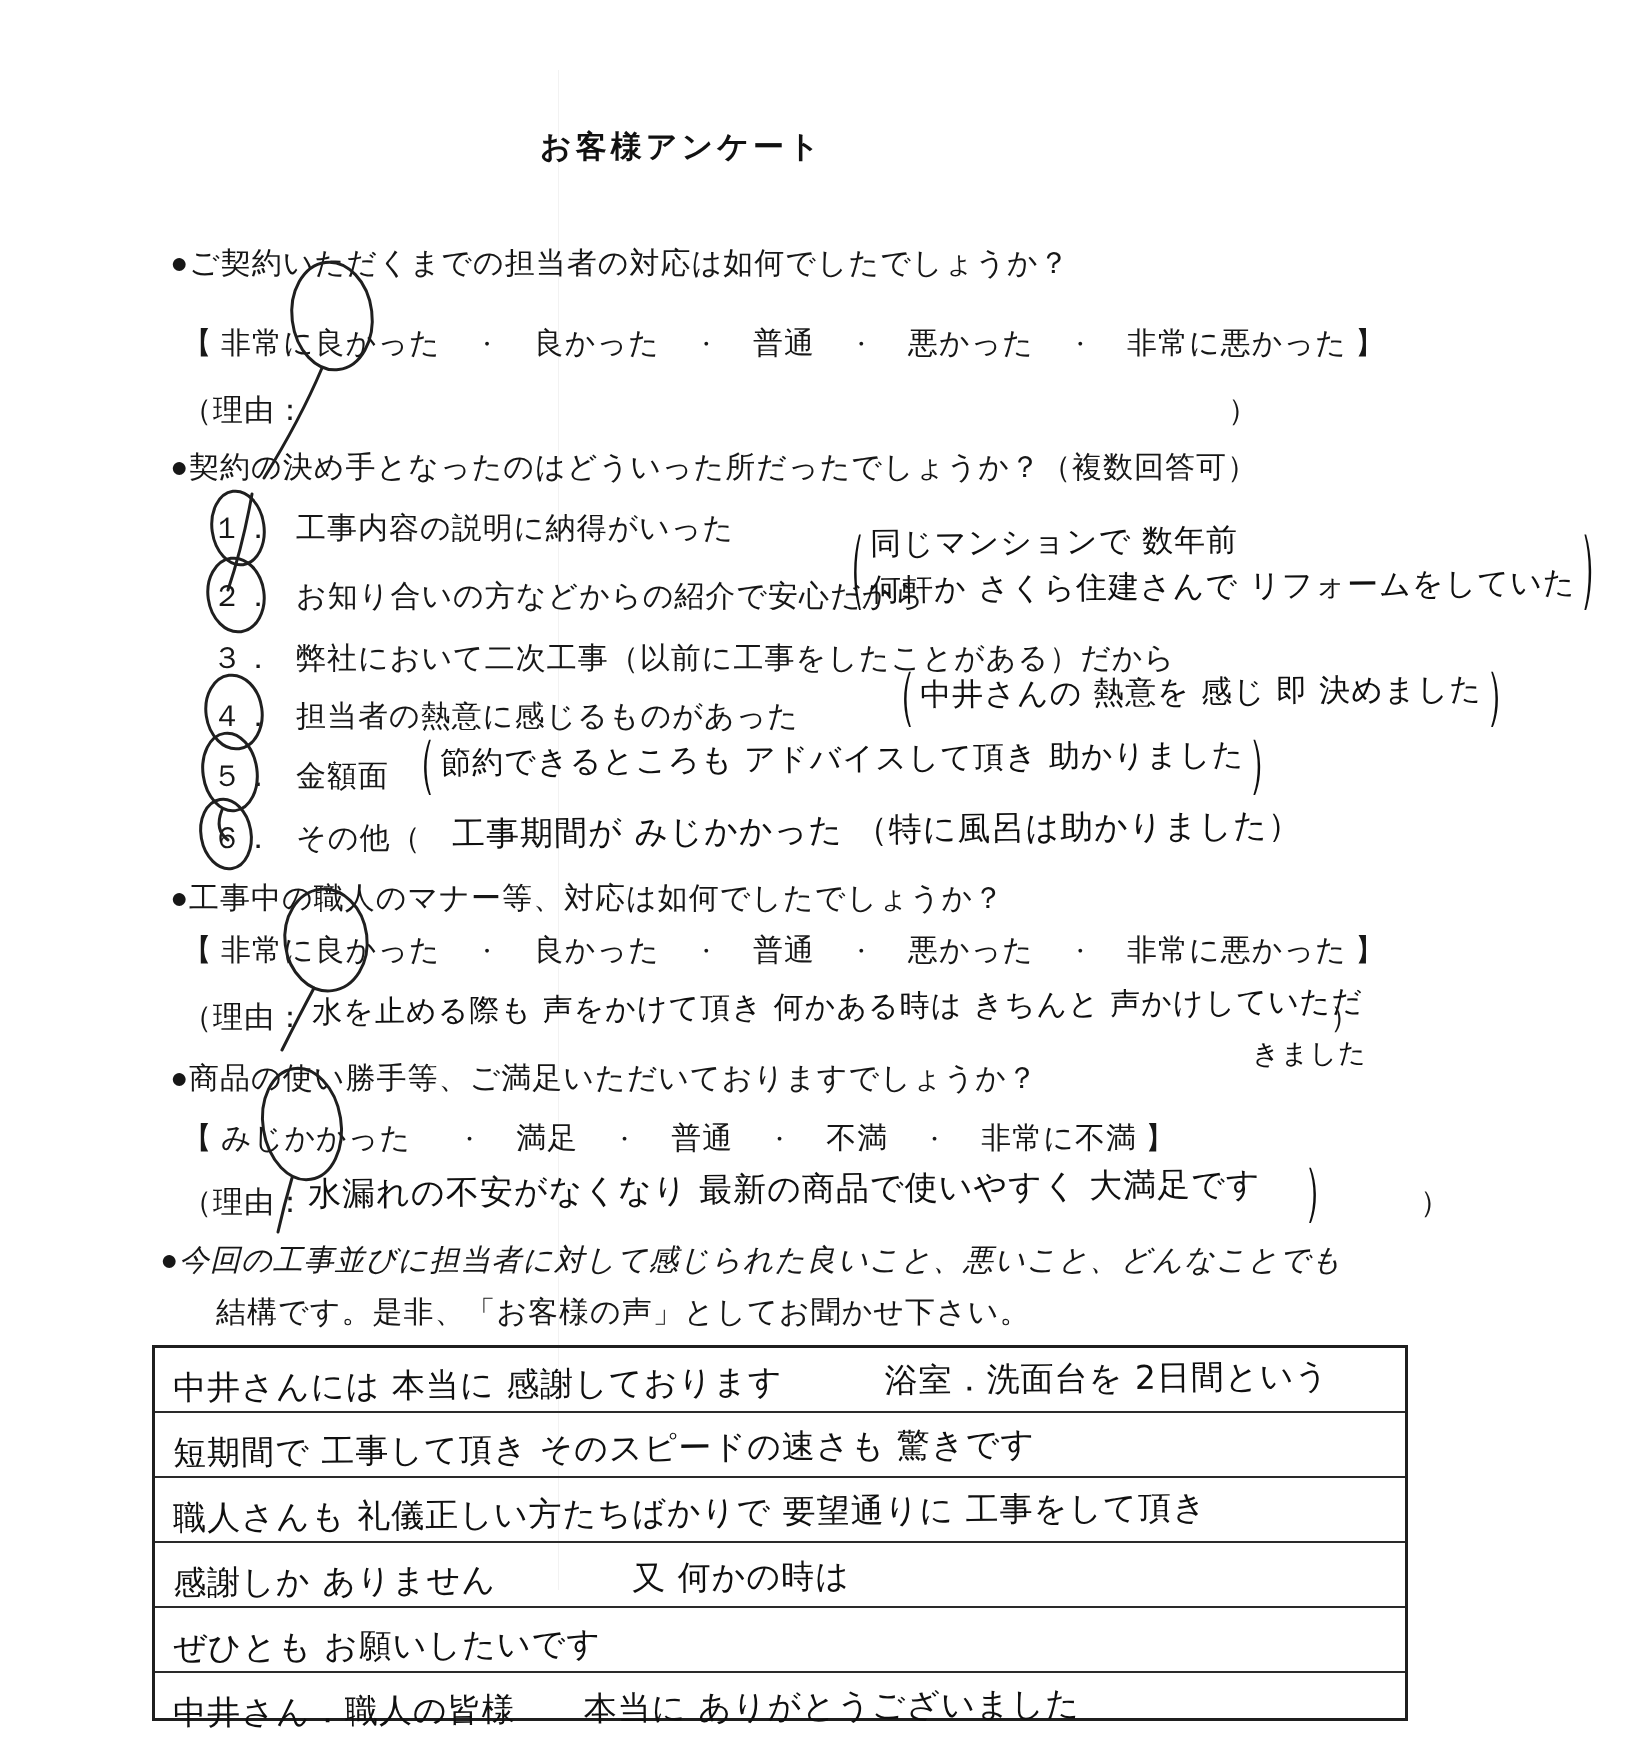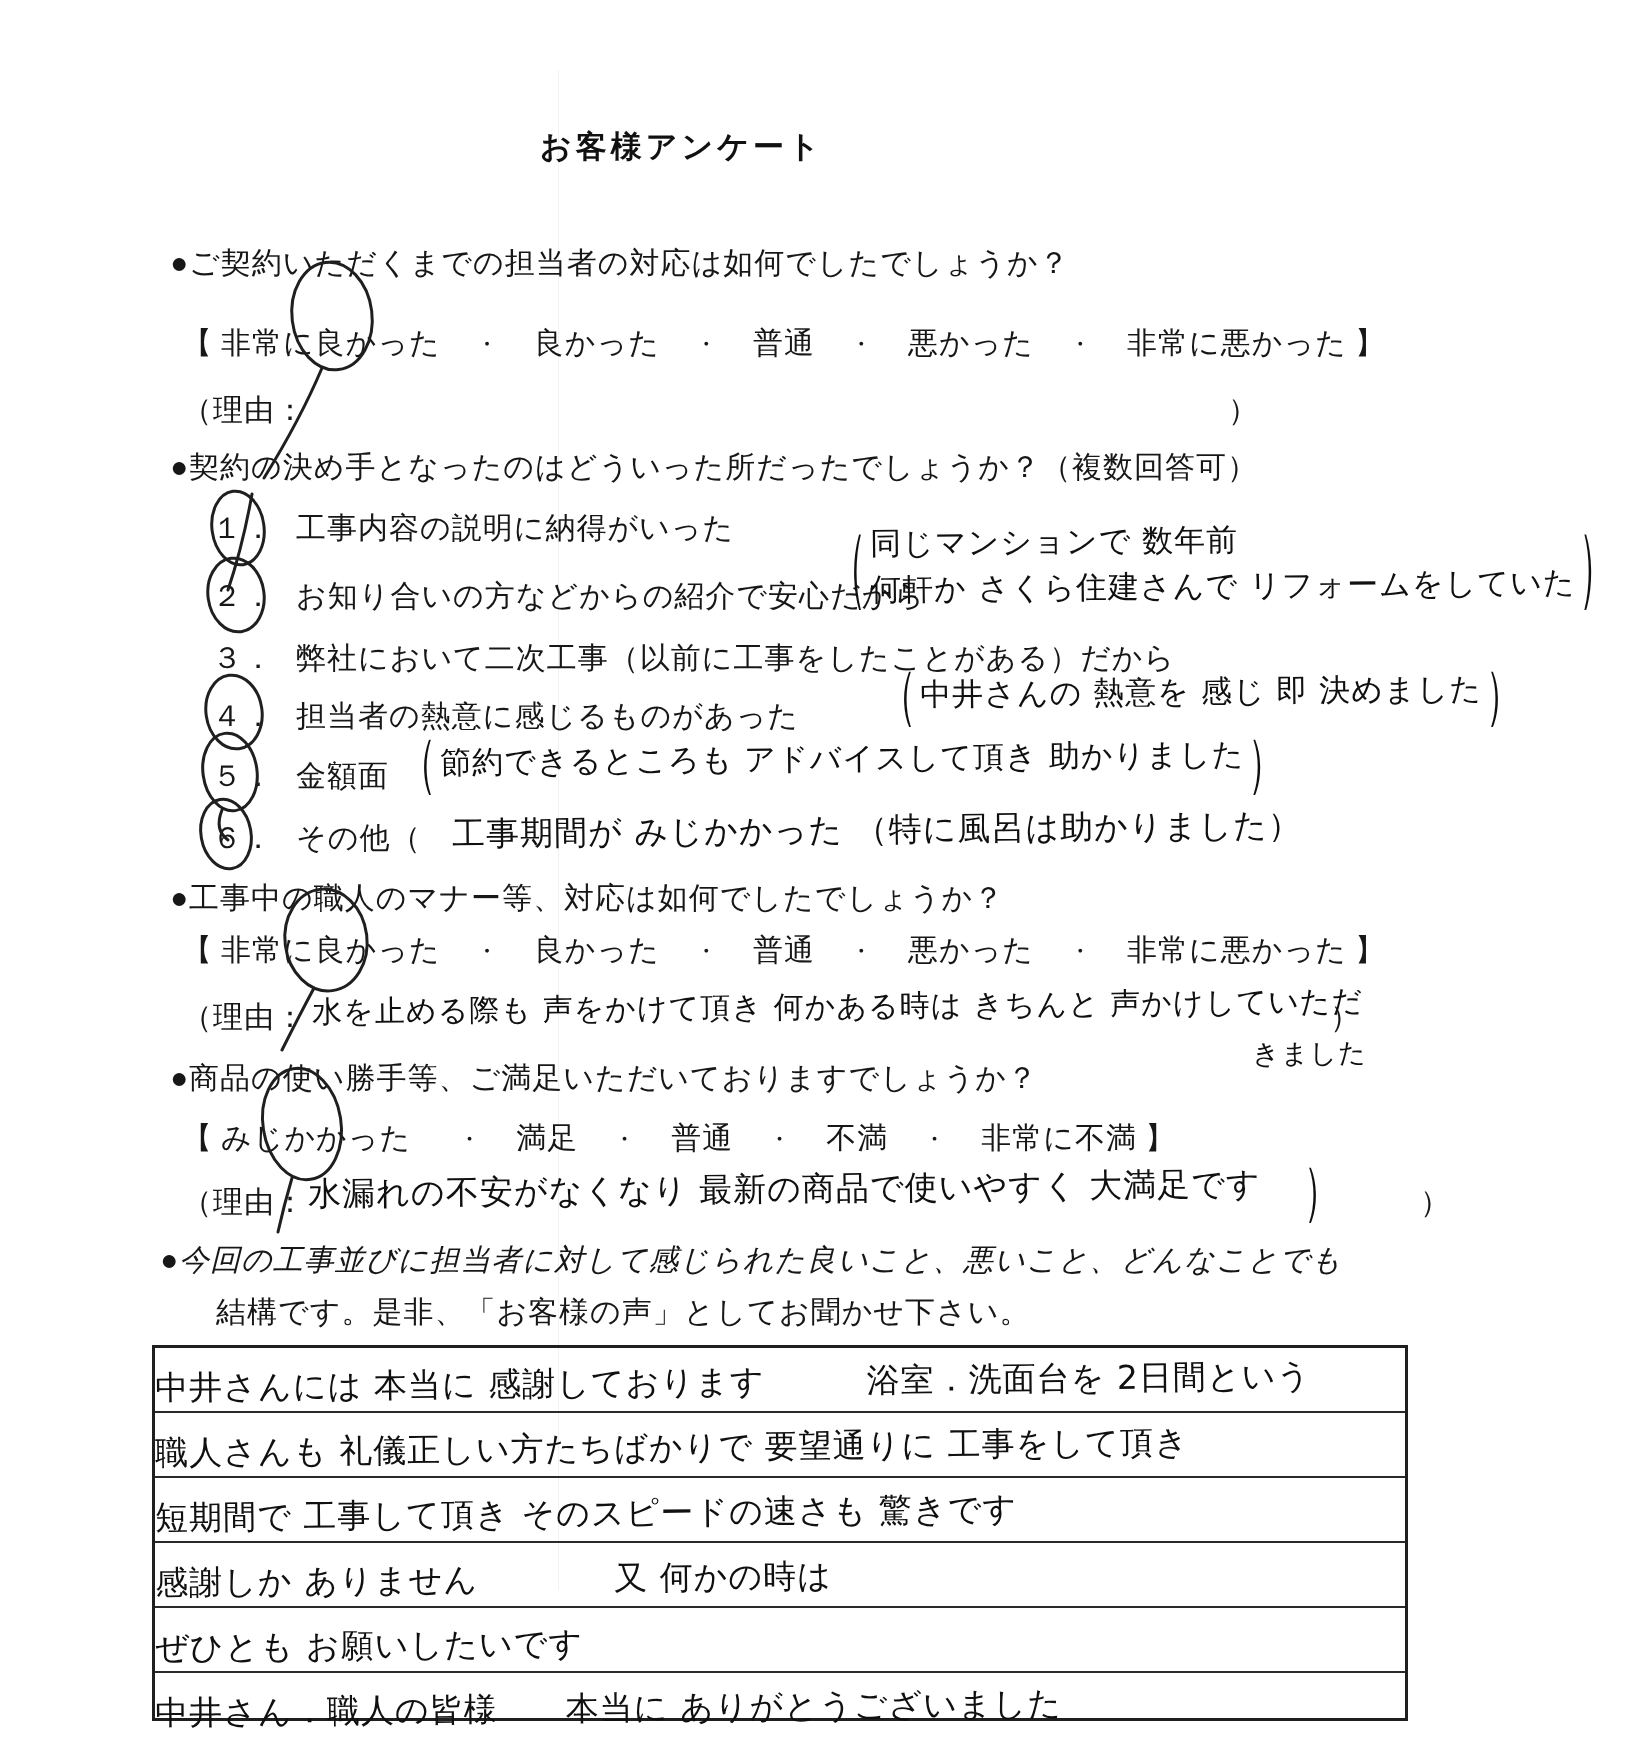--- a/index.html
+++ b/index.html
@@ -43,21 +43,21 @@
   .note2col{display:flex;align-items:center;}
   .note2col .col{display:flex;flex-direction:column;line-height:46px;justify-content:flex-end;}
   
   .comment-box{
     position:absolute;left:152px;top:1345px;width:1256px;height:376px;
     border:3px solid #1f1f1f;box-sizing:border-box;
     display:flex;flex-direction:column;
   }
   .comment-row{
     flex:1;border-bottom:2px solid #2a2a2a;
-    display:flex;align-items:center;box-sizing:border-box;margin-top:18px;
+    display:flex;align-items:center;padding-left:18px;box-sizing:border-box;margin-top:18px;
   }
   .comment-row:last-child{border-bottom:none;}
   .comment-row .hw{font-size:33px;}
   .fold-line{position:absolute;left:558px;top:70px;width:1px;height:1520px;background:rgba(0,0,0,0.05);}
   svg.annot{position:absolute;left:0;top:0;pointer-events:none;}
 </style>
 </head>
 <body>
 
 <div class="fold-line"></div>
@@ -172,24 +172,24 @@
 <div class="abs printed" style="left:1420px;top:1182px;">）</div>
 
 <div class="abs printed" style="left:160px;top:1240px;font-style:italic;">●今回の工事並びに担当者に対して感じられた良いこと、悪いこと、どんなことでも</div>
 <div class="abs printed" style="left:216px;top:1292px;">結構です。是非、「お客様の声」としてお聞かせ下さい。</div>
 
 <div class="comment-box">
   <div class="comment-row">
       <span class="hw">中井さんには 本当に 感謝しております　　　浴室．洗面台を 2日間という</span>
     </div>
   <div class="comment-row">
+      <span class="hw">短期間で 工事して頂き そのスピードの速さも 驚きです</span>
+    </div>
+  <div class="comment-row">
       <span class="hw">職人さんも 礼儀正しい方たちばかりで 要望通りに 工事をして頂き</span>
-    </div>
-  <div class="comment-row">
-      <span class="hw">短期間で 工事して頂き そのスピードの速さも 驚きです</span>
     </div>
   <div class="comment-row">
       <span class="hw">感謝しか ありません　　　　又 何かの時は</span>
     </div>
   <div class="comment-row">
       <span class="hw">ぜひとも お願いしたいです</span>
     </div>
   <div class="comment-row">
       <span class="hw">中井さん．職人の皆様　　本当に ありがとうございました</span>
     </div>

